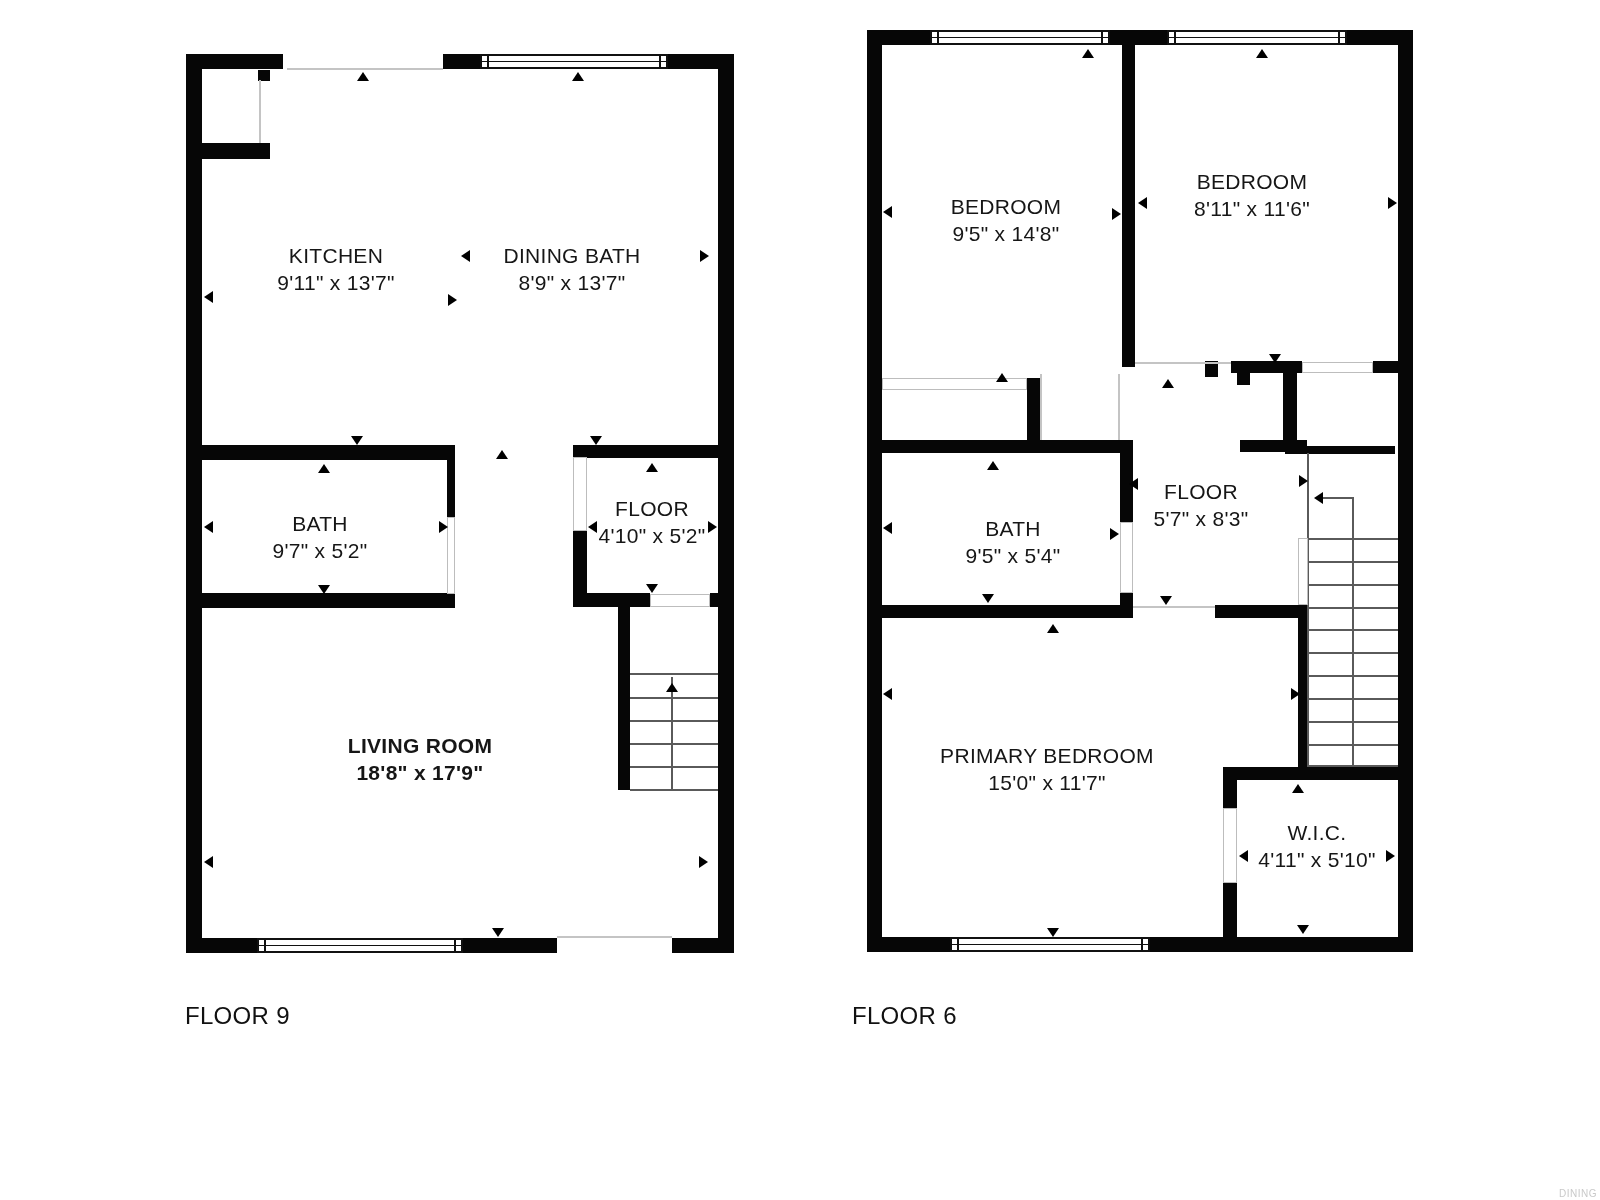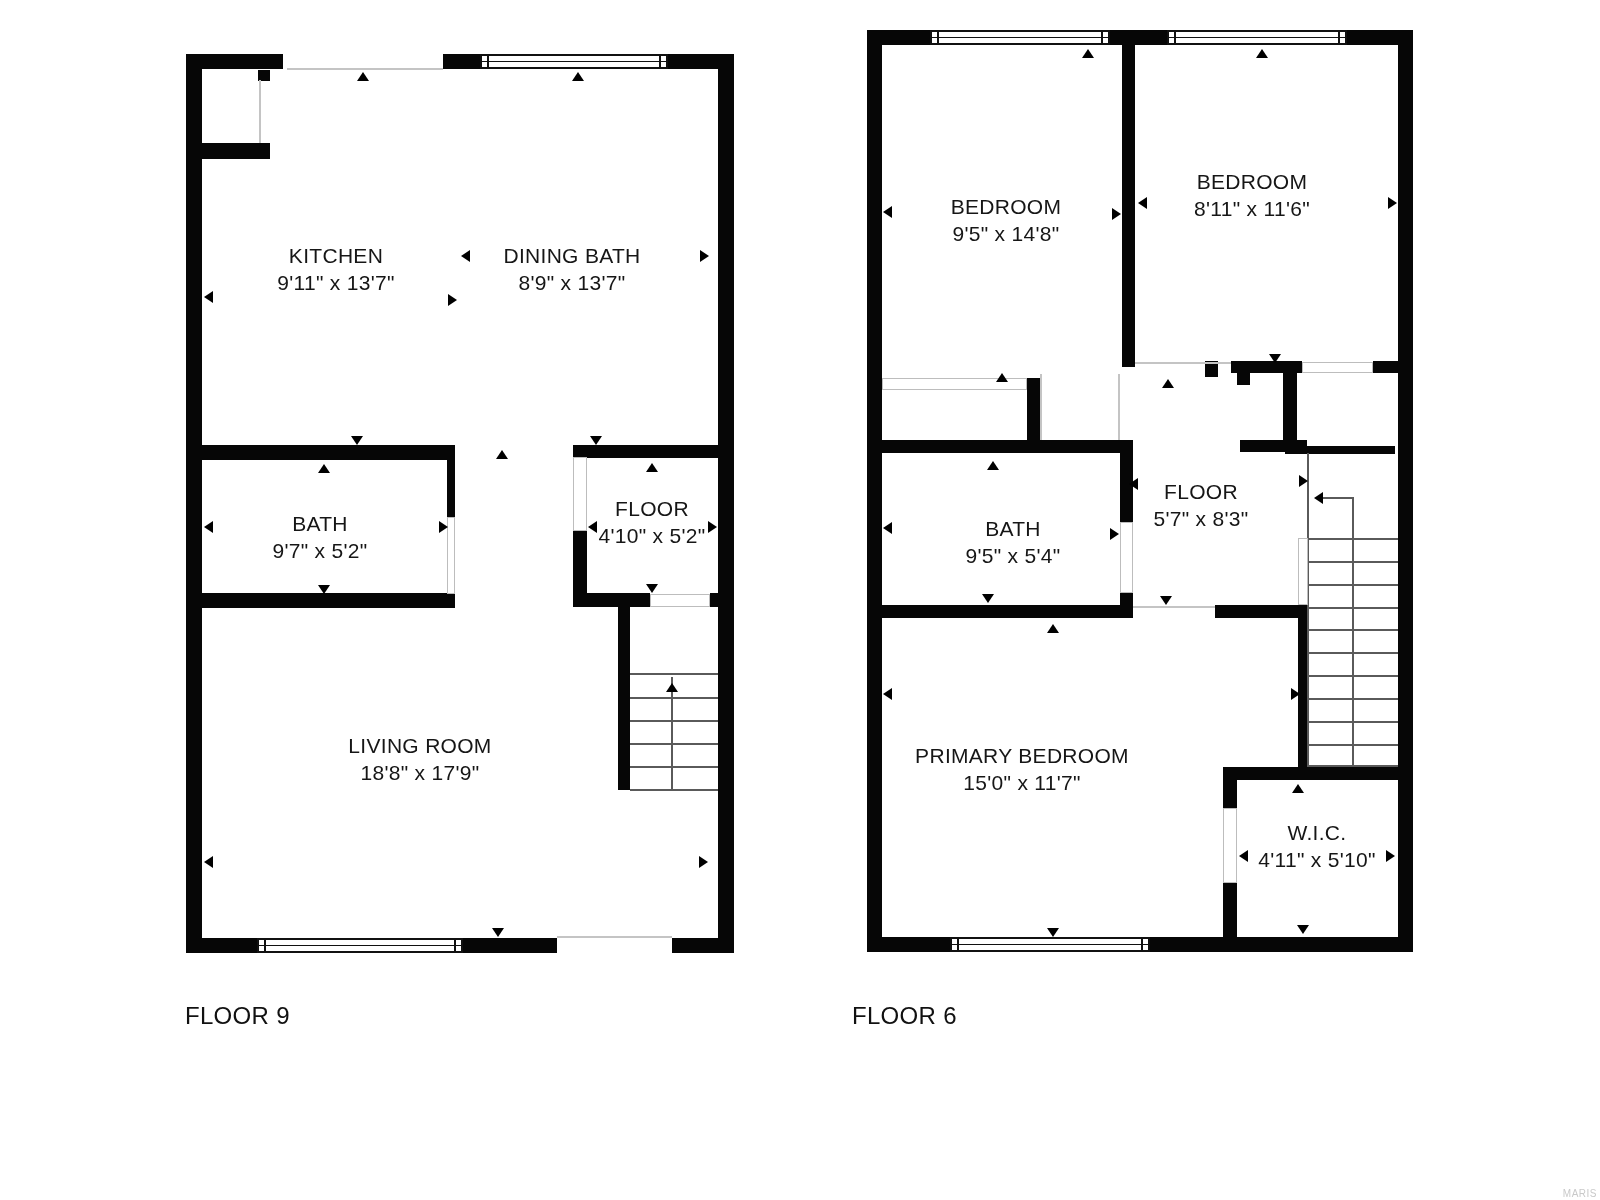--- a/index.html
+++ b/index.html
@@ -25,21 +25,21 @@
   .disclaimer{position:absolute;left:0;top:1126px;width:1570px;text-align:center;
               color:#b4b4b4;font-size:17px;letter-spacing:0.2px;}
   .watermark{position:absolute;right:3px;top:1188px;color:#c9c9c9;font-size:10px;letter-spacing:0.5px;}
 </style>
 </head>
 <body>
 
 <div id="canvas">
   <div class="floor-label" id="floor1-label">FLOOR 9</div>
   <div class="floor-label" id="floor2-label">FLOOR 6</div>
-  <div class="watermark">MARIS</div>
+  <div class="watermark">DINING</div>
 <div class="wall" style="left: 186px; top: 54px; width: 16px; height: 899px;"></div>
     <div class="wall" style="left: 186px; top: 54px; width: 97px; height: 15px;"></div>
     <div class="wall" style="left: 443px; top: 54px; width: 37px; height: 15px;"></div>
     <div class="wall" style="left: 668px; top: 54px; width: 66px; height: 15px;"></div>
     <div class="wall" style="left: 718px; top: 54px; width: 16px; height: 899px;"></div>
     <div class="wall" style="left: 186px; top: 938px; width: 71px; height: 15px;"></div>
     <div class="wall" style="left: 463px; top: 938px; width: 94px; height: 15px;"></div>
     <div class="wall" style="left: 672px; top: 938px; width: 62px; height: 15px;"></div>
     <div class="wall" style="left: 258px; top: 70px; width: 12px; height: 11px;"></div>
     <div class="wall" style="left: 202px; top: 143px; width: 68px; height: 16px;"></div>
@@ -104,21 +104,21 @@
       <div>8'9" x 13'7"</div>
     </div>
     <div class="room" style="left: 320px; top: 537px;">
       <div>BATH</div>
       <div>9'7" x 5'2"</div>
     </div>
     <div class="room" style="left: 652px; top: 522px;">
       <div>FLOOR</div>
       <div>4'10" x 5'2"</div>
     </div>
-    <div class="room" style="left: 420px; top: 759px;">
+    <div class="room" style="left: 420px; top: 759px; font-weight: bold;">
       <div>LIVING ROOM</div>
       <div>18'8" x 17'9"</div>
     </div>
     <div class="wall" style="left: 867px; top: 30px; width: 15px; height: 922px;"></div>
     <div class="wall" style="left: 867px; top: 30px; width: 63px; height: 15px;"></div>
     <div class="wall" style="left: 1110px; top: 30px; width: 57px; height: 15px;"></div>
     <div class="wall" style="left: 1347px; top: 30px; width: 66px; height: 15px;"></div>
     <div class="wall" style="left: 1398px; top: 30px; width: 15px; height: 922px;"></div>
     <div class="wall" style="left: 867px; top: 937px; width: 83px; height: 15px;"></div>
     <div class="wall" style="left: 1150px; top: 937px; width: 263px; height: 15px;"></div>
@@ -212,21 +212,21 @@
       <div>8'11" x 11'6"</div>
     </div>
     <div class="room" style="left: 1013px; top: 542px;">
       <div>BATH</div>
       <div>9'5" x 5'4"</div>
     </div>
     <div class="room" style="left: 1201px; top: 505px;">
       <div>FLOOR</div>
       <div>5'7" x 8'3"</div>
     </div>
-    <div class="room" style="left: 1022px; top: 769px;">
+    <div class="room" style="left: 1047px; top: 769px;">
       <div>PRIMARY BEDROOM</div>
       <div>15'0" x 11'7"</div>
     </div>
     <div class="room" style="left: 1317px; top: 846px;">
       <div>W.I.C.</div>
       <div>4'11" x 5'10"</div>
     </div>
   </div>
 
 </body></html>

